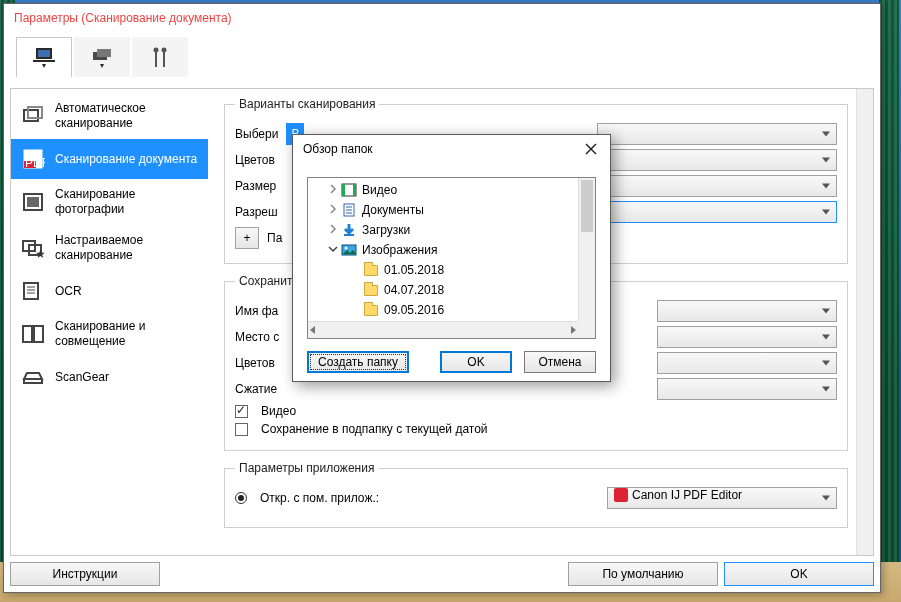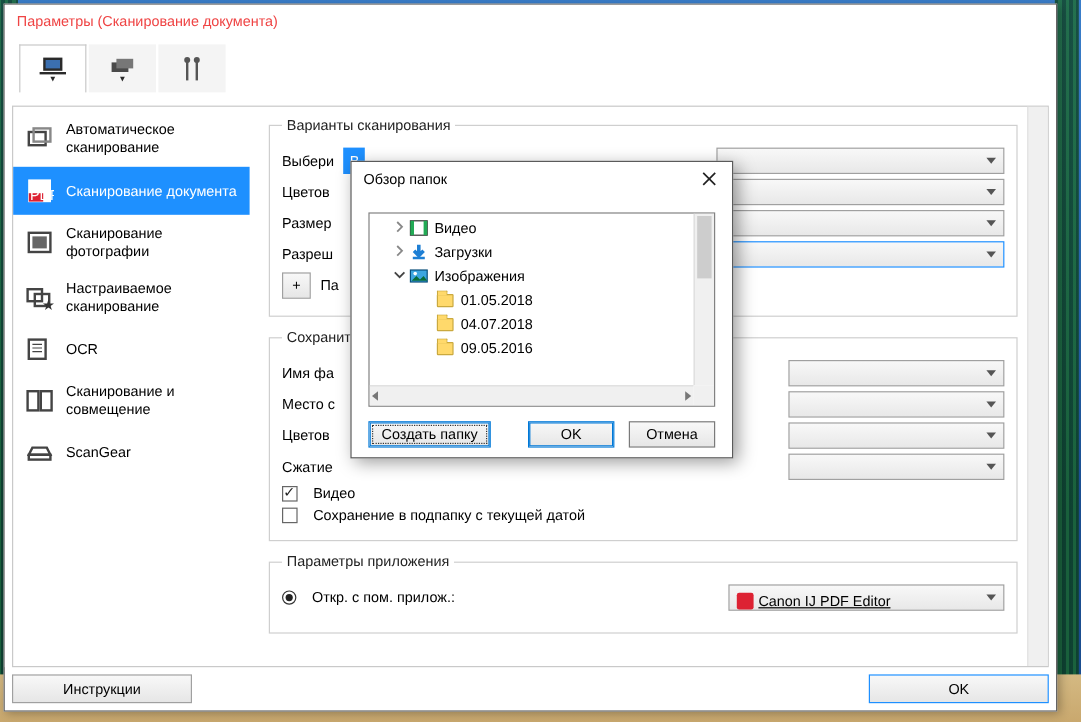--- a/index.html
+++ b/index.html
@@ -20,21 +20,21 @@
   .tab-panel { border:1px solid #c9c9c9; margin-top:-1px; flex:1; display:flex; min-height:0;}
   .sidebar { width:197px; border-right:0; display:flex; flex-direction:column; padding-top:4px;}
   .side-item { display:flex; align-items:center; gap:10px; padding:8px 8px 8px 10px; min-height:40px; cursor:default;}
   .side-item.selected { background:#1e90ff; color:#fff;}
   .side-icon { width:24px; height:24px; flex:0 0 24px; display:flex; align-items:center; justify-content:center;}
   .side-label { line-height:1.25; }
   .content { flex:1; padding:8px 8px 8px 16px; overflow:hidden; display:flex; flex-direction:column; gap:10px;}
   fieldset { border:1px solid #cfcfcf; margin:0; padding:8px 10px 10px 10px;}
   legend { padding:0 4px; color:#222;}
   .row { display:flex; align-items:center; gap:8px; margin:4px 0; }
-  .combo { border:1px solid #a0a0a0; height:22px; background:linear-gradient(#f8f8f8,#e8e8e8); display:flex; align-items:flex-end; padding:0 22px 0 6px; position:relative; width:240px;text-decoration:underline;}
+  .combo { border:1px solid #a0a0a0; height:22px; background:linear-gradient(#f8f8f8,#e8e8e8); display:flex; align-items:flex-start; padding:0 22px 0 6px; position:relative; width:240px;}
   .combo::after { content:""; position:absolute; right:6px; top:50%; width:0;height:0;border-left:4px solid transparent;border-right:4px solid transparent;border-top:5px solid #555; transform:translateY(-50%);}
   .btn-square { width:24px; height:22px; border:1px solid #a0a0a0; background:linear-gradient(#f8f8f8,#e6e6e6); display:inline-flex; align-items:center; justify-content:center;}
   .chk { width:13px;height:13px;border:1px solid #666;display:inline-block;vertical-align:middle;margin-right:5px; position:relative; background:#fff;}
   .chk.checked::after{content:"✓";position:absolute;left:0;top:-3px;font-size:12px;color:#222;}
   .radio { width:12px;height:12px;border:1px solid #333;border-radius:50%;display:inline-block;vertical-align:middle;margin-right:5px; position:relative; background:#fff;}
   .radio.on::after{content:"";position:absolute;left:2px;top:2px;width:6px;height:6px;border-radius:50%;background:#222;}
   .footer-btns { display:flex; padding:6px 6px; gap:6px;}
   .footer-btns .spacer{flex:1;}
   .btn { min-width:150px; height:24px; border:1px solid #a0a0a0; background:linear-gradient(#f8f8f8,#e6e6e6); display:inline-flex; align-items:center; justify-content:center; padding:0 14px;}
   .scroll-right { width:17px; background:#f0f0f0; border-left:1px solid #e0e0e0;}
@@ -250,20 +250,21 @@
           </div>
         </fieldset>
       </div>
       <div class="scroll-right"></div>
     </div>
   </div>
 
   <div class="footer-btns">
     <div class="btn">Инструкции</div>
     <div class="spacer"></div>
+    <div class="btn">По умолчанию</div>
     <div class="btn" style="border-color:#1e90ff">OK</div>
   </div>
 </div>
 
 <div class="modal">
   <div class="modal-title">
     <span>Обзор папок</span>
     <span class="close-x">
       <svg width="12" height="12">
           <line x1="1" y1="1" x2="11" y2="11" stroke="#222" stroke-width="1.4"></line>
@@ -286,20 +287,34 @@
               </svg>
             </span>
             <span>Видео</span>
           </div>
           <div class="tree-row" style="padding-left: 16px;">
             <span class="exp"><svg width="10" height="10">
                 <path d="M3 1 L7 5 L3 9" fill="none" stroke="#888" stroke-width="1.5"></path>
               </svg></span>
             <span class="ticon">
               <svg width="16" height="14">
+                <rect x="3" y="1" width="10" height="12" fill="#fff" stroke="#36a"></rect>
+                <line x1="5" y1="4" x2="11" y2="4" stroke="#36a"></line>
+                <line x1="5" y1="7" x2="11" y2="7" stroke="#36a"></line>
+                <line x1="5" y1="10" x2="11" y2="10" stroke="#36a"></line>
+              </svg>
+            </span>
+            <span>Документы</span>
+          </div>
+          <div class="tree-row" style="padding-left: 16px;">
+            <span class="exp"><svg width="10" height="10">
+                <path d="M3 1 L7 5 L3 9" fill="none" stroke="#888" stroke-width="1.5"></path>
+              </svg></span>
+            <span class="ticon">
+              <svg width="16" height="14">
                 <path d="M8 1 V9 M4 6 L8 10 L12 6" fill="none" stroke="#1e7fd4" stroke-width="3"></path>
                 <line x1="3" y1="12" x2="13" y2="12" stroke="#1e7fd4" stroke-width="2"></line>
               </svg>
             </span>
             <span>Загрузки</span>
           </div>
           <div class="tree-row" style="padding-left: 16px;">
             <span class="exp"><svg width="10" height="10">
                 <path d="M1 3 L5 7 L9 3" fill="none" stroke="#444" stroke-width="1.5"></path>
               </svg></span>

